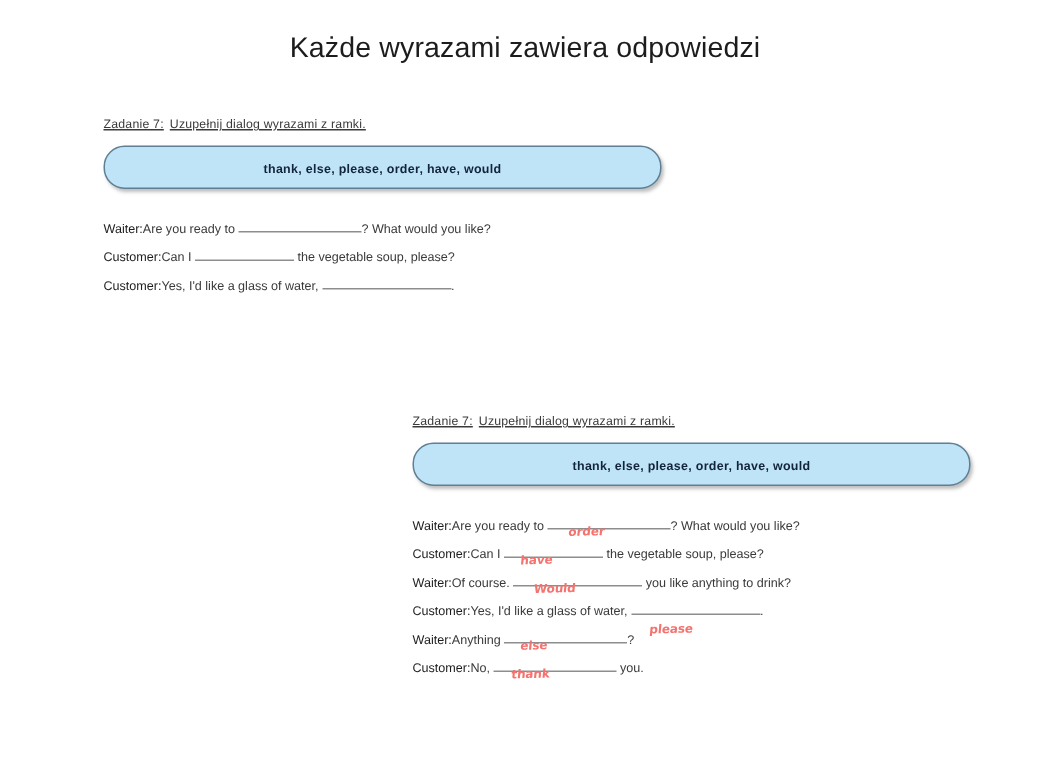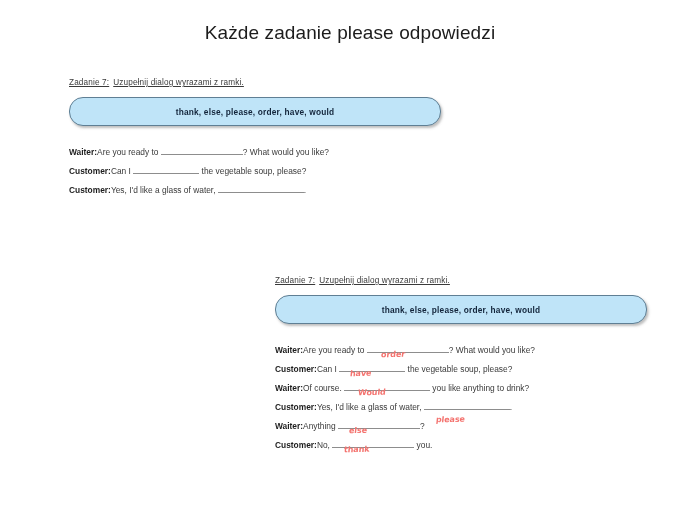--- a/index.html
+++ b/index.html
@@ -86,21 +86,21 @@
   }
   .dialog-line {
     position: relative;
     height: 19px;
     font-size: 8.4px;
     color: #2f2f2f;
     white-space: nowrap;
     line-height: 19px;
   }
   .speaker {
-    font-weight: bold;
+    font-weight: normal;
     color: #1d1d1d;
   }
   .utterance {
     color: #3a3a3a;
   }
   .blank {
     display: inline-block;
     border-bottom: 1px solid #8d8d8d;
     vertical-align: baseline;
     position: relative;
@@ -120,21 +120,21 @@
     transform: skewX(-7deg) rotate(-1.4deg);
     white-space: nowrap;
     pointer-events: none;
   }
   .answer.above { top: -7px; }
   .answer.online { top: 1px; }
 </style>
 </head>
 <body>
 
-<div class="slide-title">Każde zadanie please odpowiedzi</div>
+<div class="slide-title">Każde wyrazami zawiera odpowiedzi</div>
 
 <div class="worksheet" id="worksheet-blank">
 
   <div class="task-instruction">
     <span class="task-num">Zadanie 7:</span><span>Uzupełnij dialog wyrazami z ramki.</span>
   </div>
 
   <div class="wordbank">
     <span class="wordbank-text">thank, else, please, order, have, would</span>
   </div>

